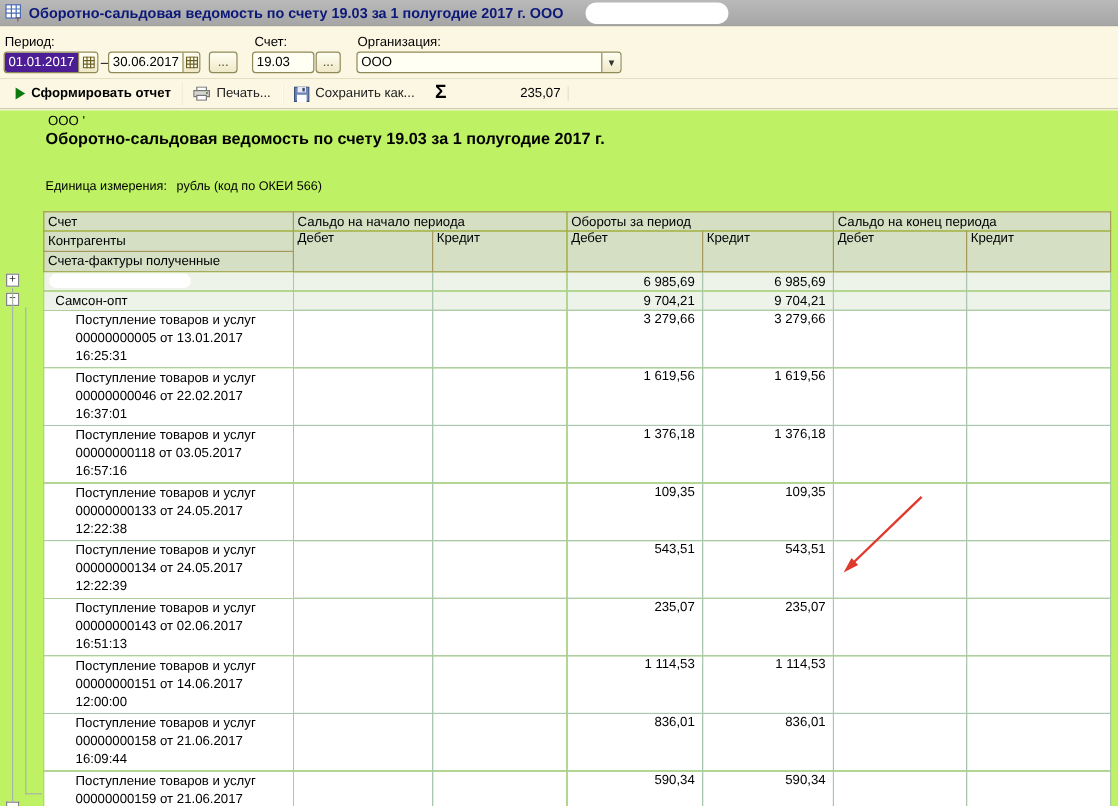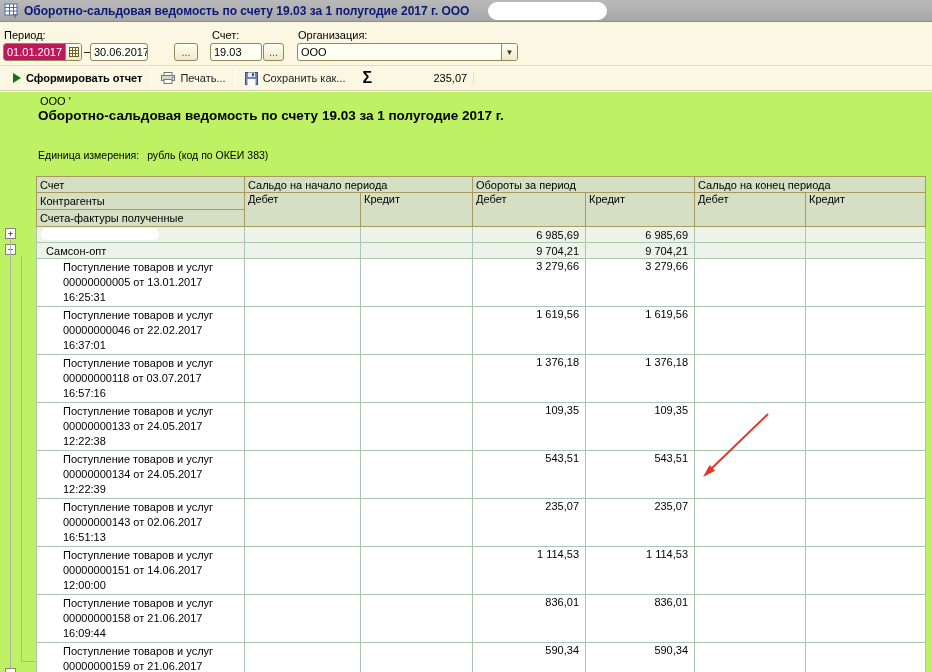--- a/index.html
+++ b/index.html
@@ -14,21 +14,21 @@
   .blob{ background:#ffffff; border-radius:9px; position:absolute; }
   .blob-title{ left:488px; top:2px; width:119px; height:18px; }
 
   
   .filters{ position:absolute; left:0; top:22px; width:932px; height:44px; background:#fbf7e2;
     border-bottom:1px solid #e3dfc6;padding-left:29px; }
   .flabel{ position:absolute; font-size:11px; color:#000; }
   .field{ position:absolute; height:18px; background:#fffff4; border:1px solid #8f8a58;
     border-radius:3px; display:flex; align-items:stretch; overflow:hidden; font-size:11px; }
   .field .txt{ flex:1; display:flex; align-items:center; padding:0 3px; white-space:nowrap; }
-  .field .txt.sel{ background:#be185d; color:#fff; }
+  .field .txt.sel{ background:#4c1d95; color:#fff; }
   .mini-btn{ width:16px; border-left:1px solid #8f8a58; background:linear-gradient(#fffef2,#efe9c8);
     display:flex; align-items:center; justify-content:center; }
   .btn{ position:absolute; height:18px; background:linear-gradient(#fffef2,#efe9c8);
     border:1px solid #8f8a58; border-radius:3px; font-size:11px; color:#5c5530;
     display:flex; align-items:center; justify-content:center; }
   .dash{ position:absolute; font-size:12px; color:#000; }
   .arrow-down{ font-size:8px; color:#333; }
 
   
   .actionbar{ position:absolute; left:0; top:66px; width:932px; height:25px; background:#fbf7e2;
@@ -98,21 +98,21 @@
         <svg width="10" height="10" viewBox="0 0 10 10">
           <rect x="0.5" y="0.5" width="9" height="9" fill="#fffef0" stroke="#6b5f22"></rect>
           <line x1="0" y1="3.5" x2="10" y2="3.5" stroke="#6b5f22"></line>
             <line x1="0" y1="6.5" x2="10" y2="6.5" stroke="#6b5f22"></line>
           <line x1="3.5" y1="0" x2="3.5" y2="10" stroke="#6b5f22"></line>
             <line x1="6.5" y1="0" x2="6.5" y2="10" stroke="#6b5f22"></line>
         </svg>
       </span>
     </div>
     <span class="dash" style="left:84px; top:23px;">–</span>
-    <div class="field" style="left:90px; top:21px; width:58px;">
+    <div class="field" style="left:90px; top:21px; width:77px;">
       <span class="txt">30.06.2017</span>
       <span class="mini-btn">
         <svg width="10" height="10" viewBox="0 0 10 10">
           <rect x="0.5" y="0.5" width="9" height="9" fill="#fffef0" stroke="#6b5f22"></rect>
           <line x1="0" y1="3.5" x2="10" y2="3.5" stroke="#6b5f22"></line>
             <line x1="0" y1="6.5" x2="10" y2="6.5" stroke="#6b5f22"></line>
           <line x1="3.5" y1="0" x2="3.5" y2="10" stroke="#6b5f22"></line>
             <line x1="6.5" y1="0" x2="6.5" y2="10" stroke="#6b5f22"></line>
         </svg>
       </span>
@@ -158,21 +158,21 @@
       <span>Сохранить как...</span>
     </div>
     <span class="sigma">Σ</span>
     <span class="sum-val">235,07</span>
   </div>
 
   <div class="report">
     <div class="r-org">ООО '</div>
     <div class="r-title">Оборотно-сальдовая ведомость по счету 19.03 за 1 полугодие 2017 г.</div>
     <div class="r-meta" style="top:57px;">
-      <span>Единица измерения:</span><span class="v">рубль (код по ОКЕИ 383)</span>
+      <span>Единица измерения:</span><span class="v">рубль (код по ОКЕИ 566)</span>
     </div>
 
     <div class="tree-box" style="top:136px;">+</div>
     <div class="tree-box" style="top:152px;">−</div>
     <div class="tree-vline" style="left:10px; top:148px; height:432px;"></div>
     <div class="tree-vline" style="left:21px; top:164px; height:406px;"></div>
     <div class="tree-hline" style="left:21px; top:569px; width:14px;"></div>
     <div class="tree-box" style="top:576px; height:4px; border-bottom:none;"></div>
 
     <table class="report-tbl">
@@ -248,21 +248,21 @@
             <td class="c-num"></td>
             <td class="c-num"></td>
             <td class="c-num">1 619,56</td>
             <td class="c-num">1 619,56</td>
             <td class="c-num"></td>
             <td class="c-num"></td>
           </tr>
           <tr class="row-detail">
             <td class="c-acc">
               <div>Поступление товаров и услуг</div>
-              <div>00000000118 от 03.07.2017</div>
+              <div>00000000118 от 03.05.2017</div>
               <div>16:57:16</div>
             </td>
             <td class="c-num"></td>
             <td class="c-num"></td>
             <td class="c-num">1 376,18</td>
             <td class="c-num">1 376,18</td>
             <td class="c-num"></td>
             <td class="c-num"></td>
           </tr>
           <tr class="row-detail">

